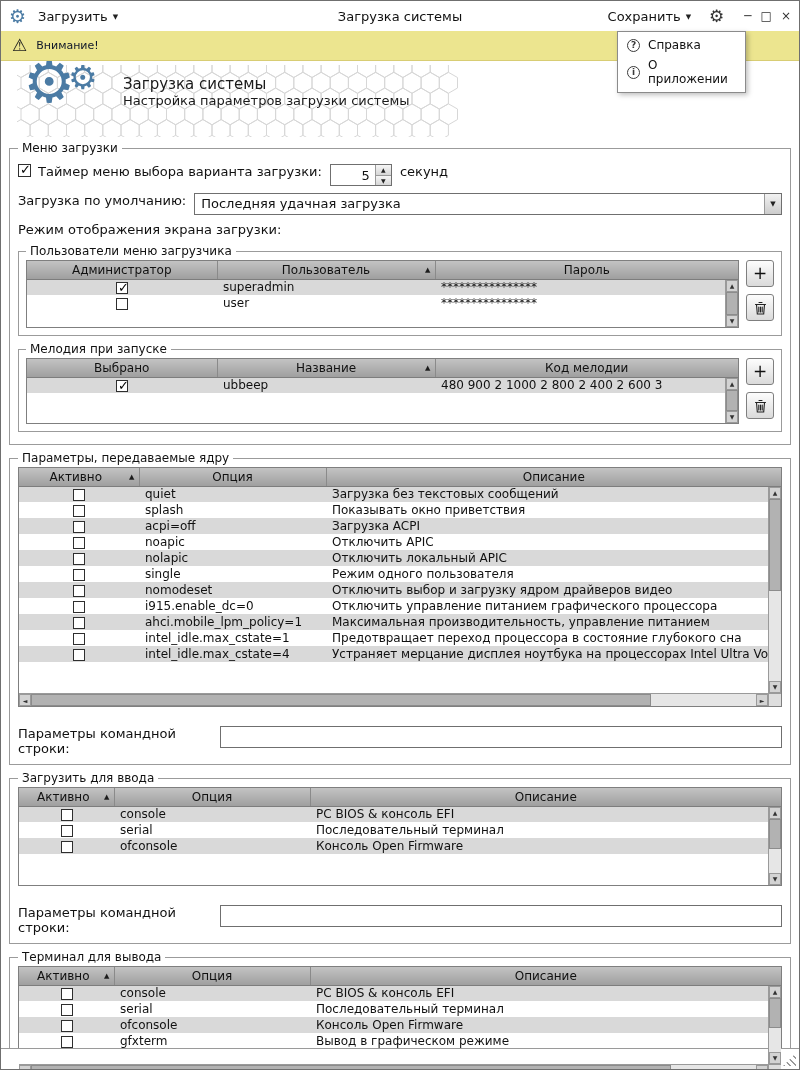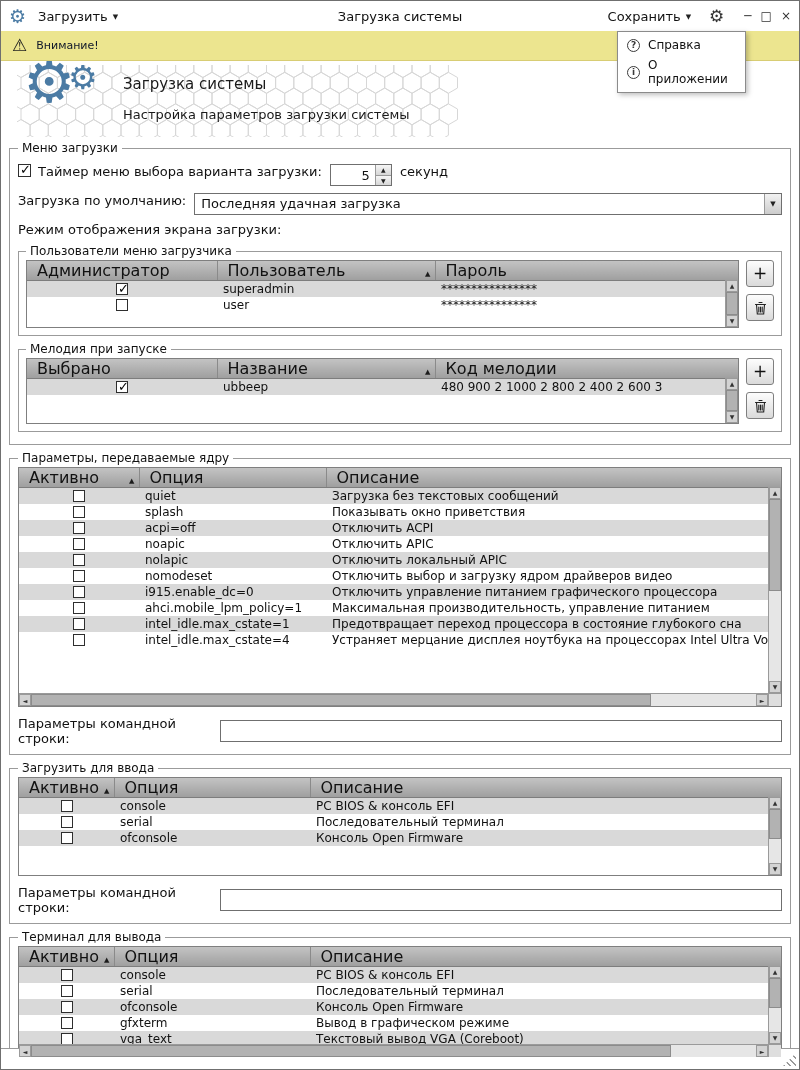--- a/index.html
+++ b/index.html
@@ -30,21 +30,21 @@
   .popup-item{display:flex;align-items:center;gap:8px;padding:3px 9px;font-size:12px;color:#111}
   .circle-icon{flex:none;width:13px;height:13px;border-radius:50%;border:1px solid #3a3a3a;color:#3a3a3a;
     font-size:9px;font-weight:bold;display:flex;align-items:center;justify-content:center;line-height:1}
 
   
   .app-header{position:relative;height:78px;overflow:hidden;background:#fff}
   #hexbg{position:absolute;left:16px;top:4px;width:442px;height:72px;fill:none;stroke:#d7d7d7;stroke-width:1}
   .gear-big{position:absolute;left:22px;top:-8px;font-size:58px;color:#4b7ba4;line-height:1;z-index:1}
   .gear-small{position:absolute;left:67px;top:0;font-size:33px;color:#4b7ba4;line-height:1;z-index:1}
   .hdr-title{position:absolute;left:122px;top:14px;font-size:15px;color:#1a1a1a;z-index:1}
-  .hdr-sub{position:absolute;left:122px;top:46px;font-size:13px;color:#1a1a1a;z-index:1}
+  .hdr-sub{position:absolute;left:122px;top:32px;font-size:13px;color:#1a1a1a;z-index:1}
 
   
   fieldset{border:1px solid #9b9b9b;margin:2px 8px 6px;padding:2px 8px 8px}
   fieldset fieldset{margin:6px 0 4px;padding:2px 7px 7px}
   legend{padding:0 4px;font-size:12px;color:#111}
   .frow{display:flex;align-items:flex-start;margin:7px 0}
   .flabel{font-size:13px;color:#111}
 
   
   .cb{display:inline-block;width:13px;height:13px;border:1px solid #2e2e2e;background:#fff;position:relative;vertical-align:middle;flex:none}
@@ -62,21 +62,21 @@
   
   .combo{position:relative;flex:1;height:22px;border:1px solid #6f6f6f;background:#fff;margin-left:8px}
   .combo-val{position:absolute;left:6px;top:0;line-height:20px;font-size:13px;white-space:nowrap}
   .combo-btn{position:absolute;right:0;top:0;bottom:0;width:17px;background:linear-gradient(#f2f2f2,#cccccc);border-left:1px solid #9a9a9a;text-align:center}
   .combo-btn::before{content:"▼";font-size:7px;line-height:20px;color:#222}
 
   
   .tablebox{position:relative;border:1px solid #7f7f7f;background:#fff;overflow:hidden}
   table{border-collapse:collapse;width:100%;table-layout:fixed}
   thead th{background:linear-gradient(#c3c3c3,#9f9f9f);border-right:1px solid #8a8a8a;border-bottom:1px solid #7d7d7d;
-    font-weight:normal;text-align:left;padding:0 10px;height:18px;font-size:16px;position:relative;overflow:hidden;white-space:nowrap}
+    font-weight:normal;text-align:center;padding:0 10px;height:18px;font-size:12px;position:relative;overflow:hidden;white-space:nowrap}
   thead th:last-child{border-right:none}
   tbody td{padding:0 6px;height:16px;font-size:12px;white-space:nowrap;overflow:hidden;color:#111}
   tbody tr:nth-child(odd) td{background:#d9d9d9}
   td.c-cell{text-align:center;padding:0}
   td.c-cell .cb{width:12px;height:12px}
   .sort{position:absolute;right:4px;top:0}
   .sort::before{content:"▲";font-size:7px;line-height:18px;color:#1c1c1c}
 
   
   .vscroll{position:absolute;top:19px;right:0;bottom:0;width:13px;background:#e6e6e6;border-left:1px solid #9a9a9a;display:flex;flex-direction:column;z-index:3}
@@ -102,21 +102,21 @@
     display:flex;align-items:center;justify-content:center;font-size:17px;color:#111;line-height:1}
 
   
   .tb-users{height:68px}
   .tb-melody{height:66px}
   .tb-kernel{height:240px}
   .tb-term-in{height:99px}
   .tb-term-out{height:112px}
 
   
-  .cmdrow{display:flex;align-items:center;margin-top:9px}
+  .cmdrow{display:flex;margin-top:19px}
   .cmdrow .flabel{width:202px;flex:none}
   .cmdline{flex:1;height:22px;border:1px solid #6f6f6f;padding:0 5px;font-family:inherit;font-size:13px;background:#fff}
 
   
   .statusbar{position:absolute;left:0;right:0;bottom:0;height:21px;border-top:1px solid #9a9a9a;background:#fff}
   .grip{position:absolute;right:3px;bottom:3px;width:13px;height:13px;
     clip-path:polygon(100% 0,100% 100%,0 100%);
     background:repeating-linear-gradient(45deg,#9a9a9a 0 1.5px,transparent 1.5px 4.5px)}
 </style>
 </head>
@@ -435,31 +435,36 @@
               <td>Загрузка без текстовых сообщений</td>
             </tr>
             <tr>
               <td class="c-cell"><span class="cb"></span></td>
               <td>splash</td>
               <td>Показывать окно приветствия</td>
             </tr>
             <tr>
               <td class="c-cell"><span class="cb"></span></td>
               <td>acpi=off</td>
-              <td>Отключить ACPI</td>
+              <td>Загрузка ACPI</td>
             </tr>
             <tr>
               <td class="c-cell"><span class="cb"></span></td>
               <td>noapic</td>
               <td>Отключить APIC</td>
             </tr>
             <tr>
               <td class="c-cell"><span class="cb"></span></td>
               <td>nolapic</td>
               <td>Отключить локальный APIC</td>
+            </tr>
+            <tr>
+              <td class="c-cell"><span class="cb"></span></td>
+              <td>single</td>
+              <td>Режим одного пользователя</td>
             </tr>
             <tr>
               <td class="c-cell"><span class="cb"></span></td>
               <td>nomodeset</td>
               <td>Отключить выбор и загрузку ядром драйверов видео</td>
             </tr>
             <tr>
               <td class="c-cell"><span class="cb"></span></td>
               <td>i915.enable_dc=0</td>
               <td>Отключить управление питанием графического процессора</td>

